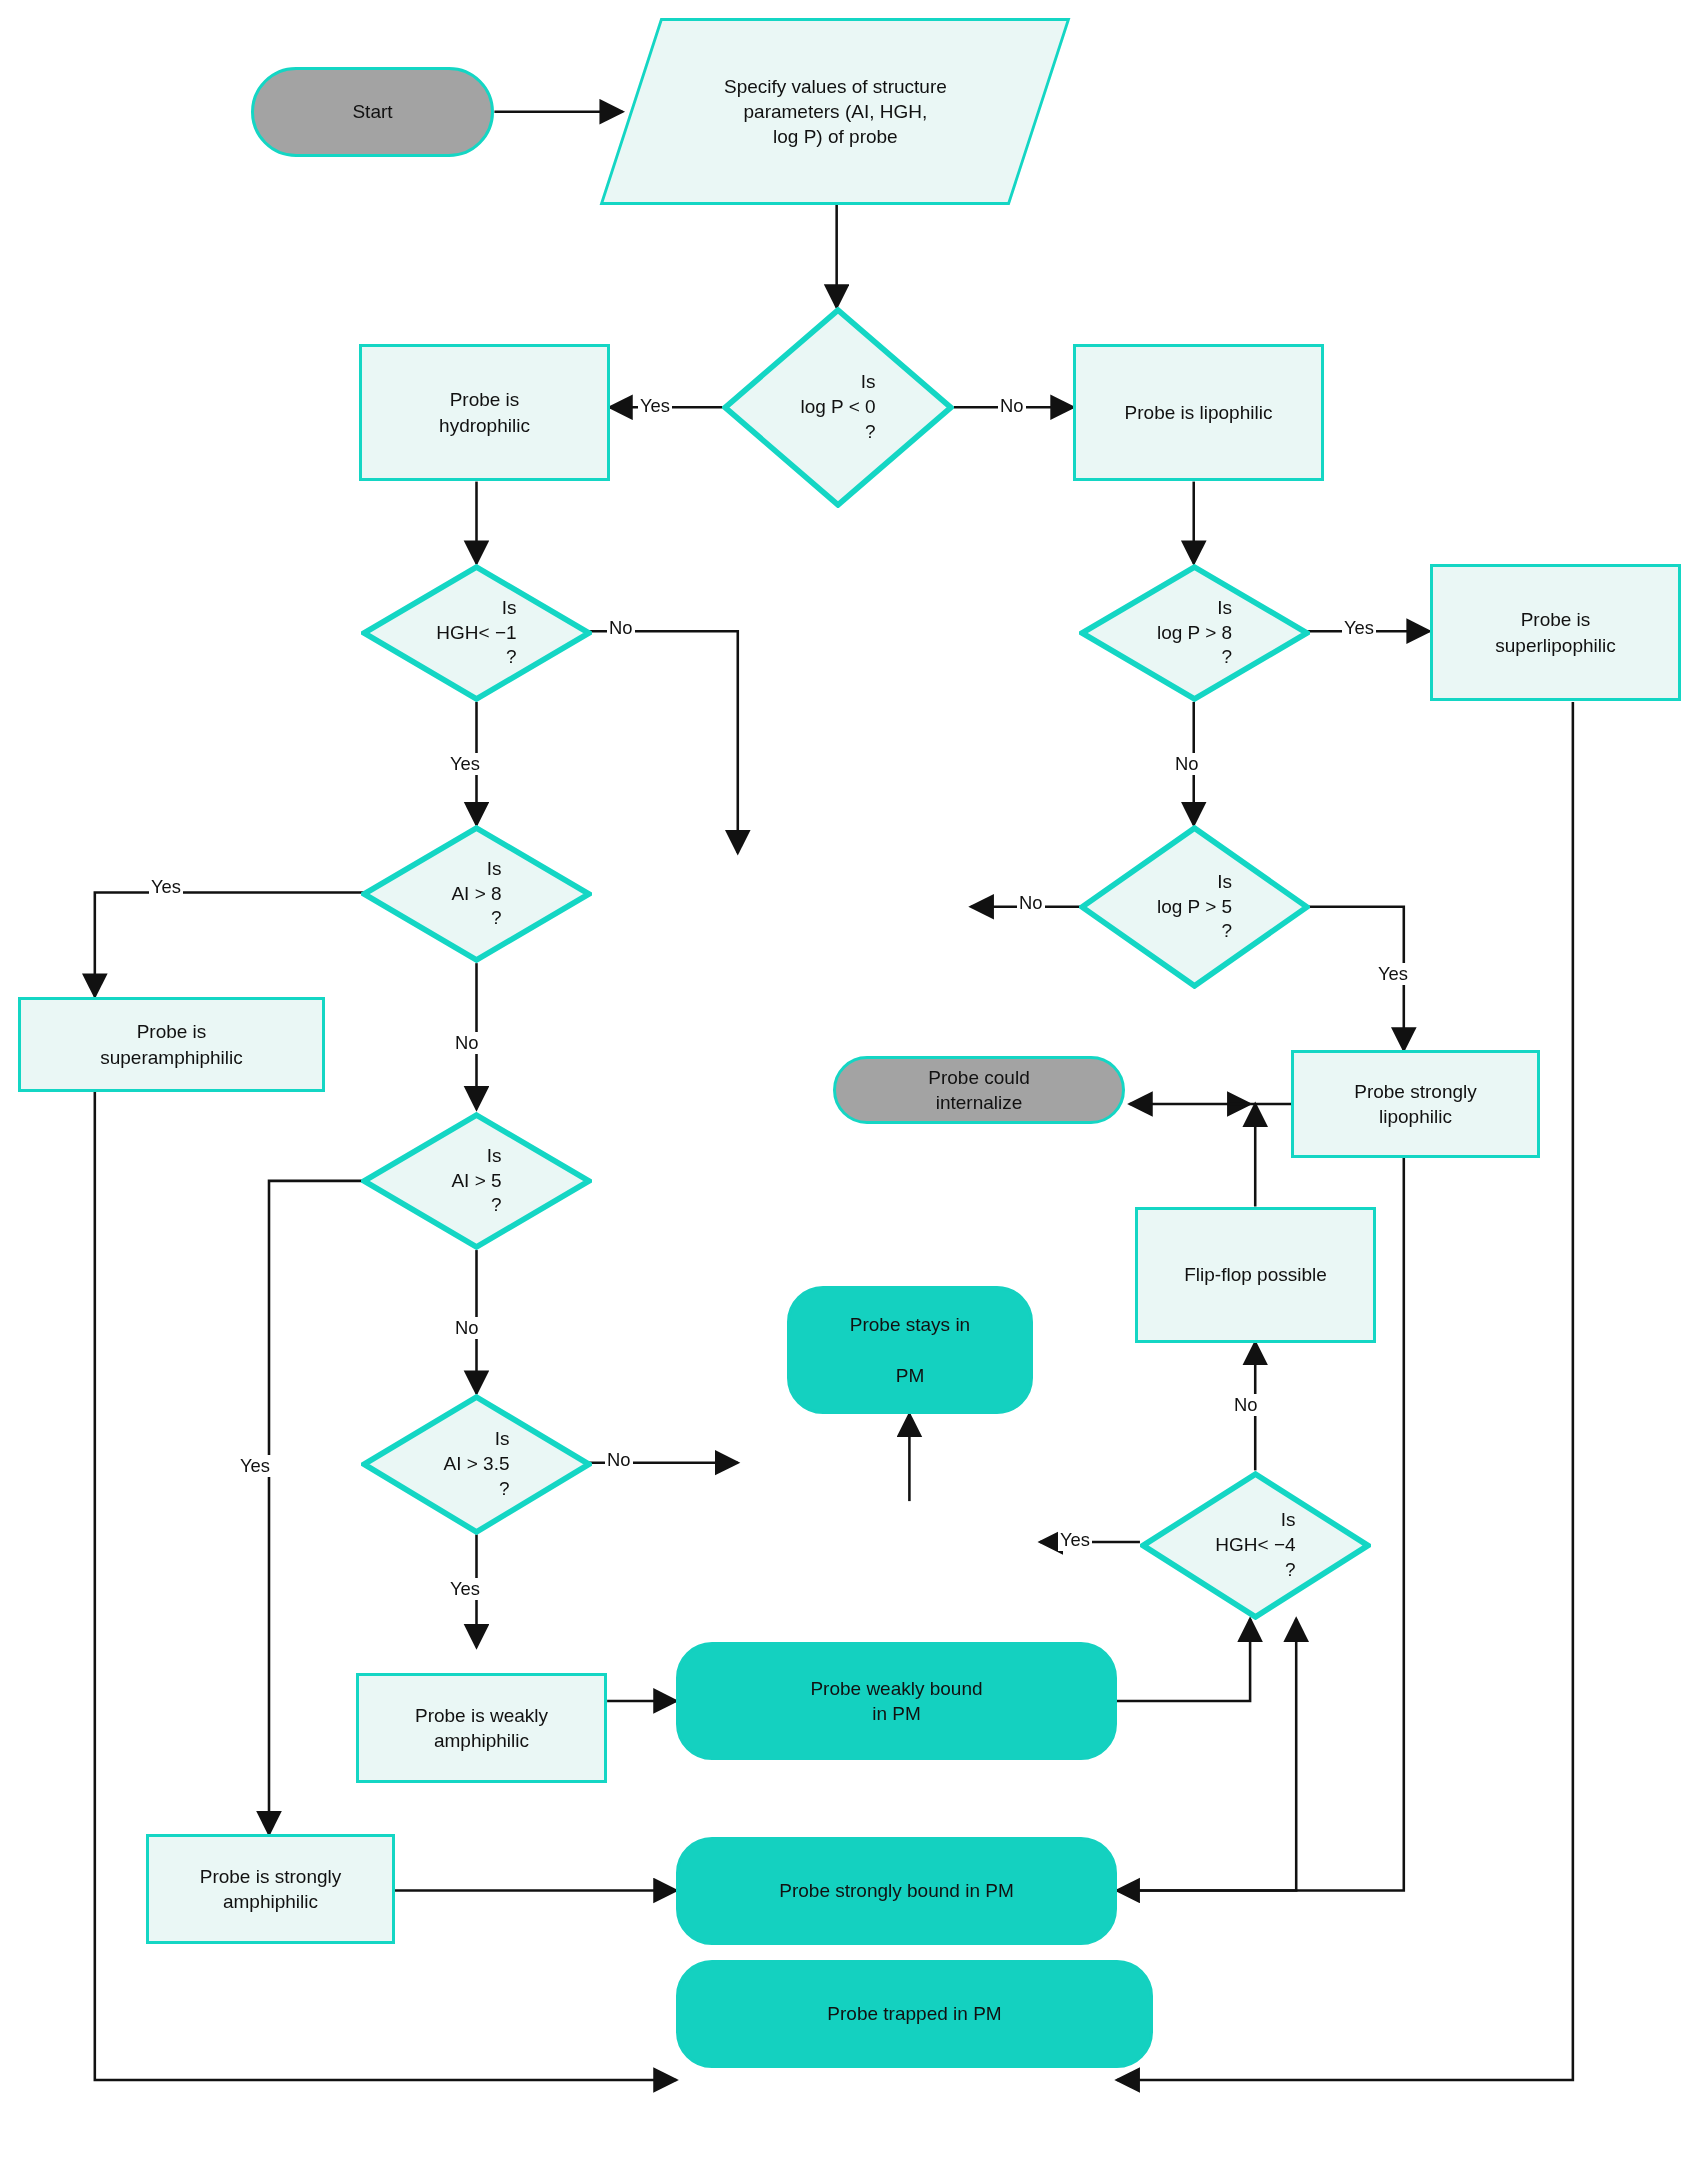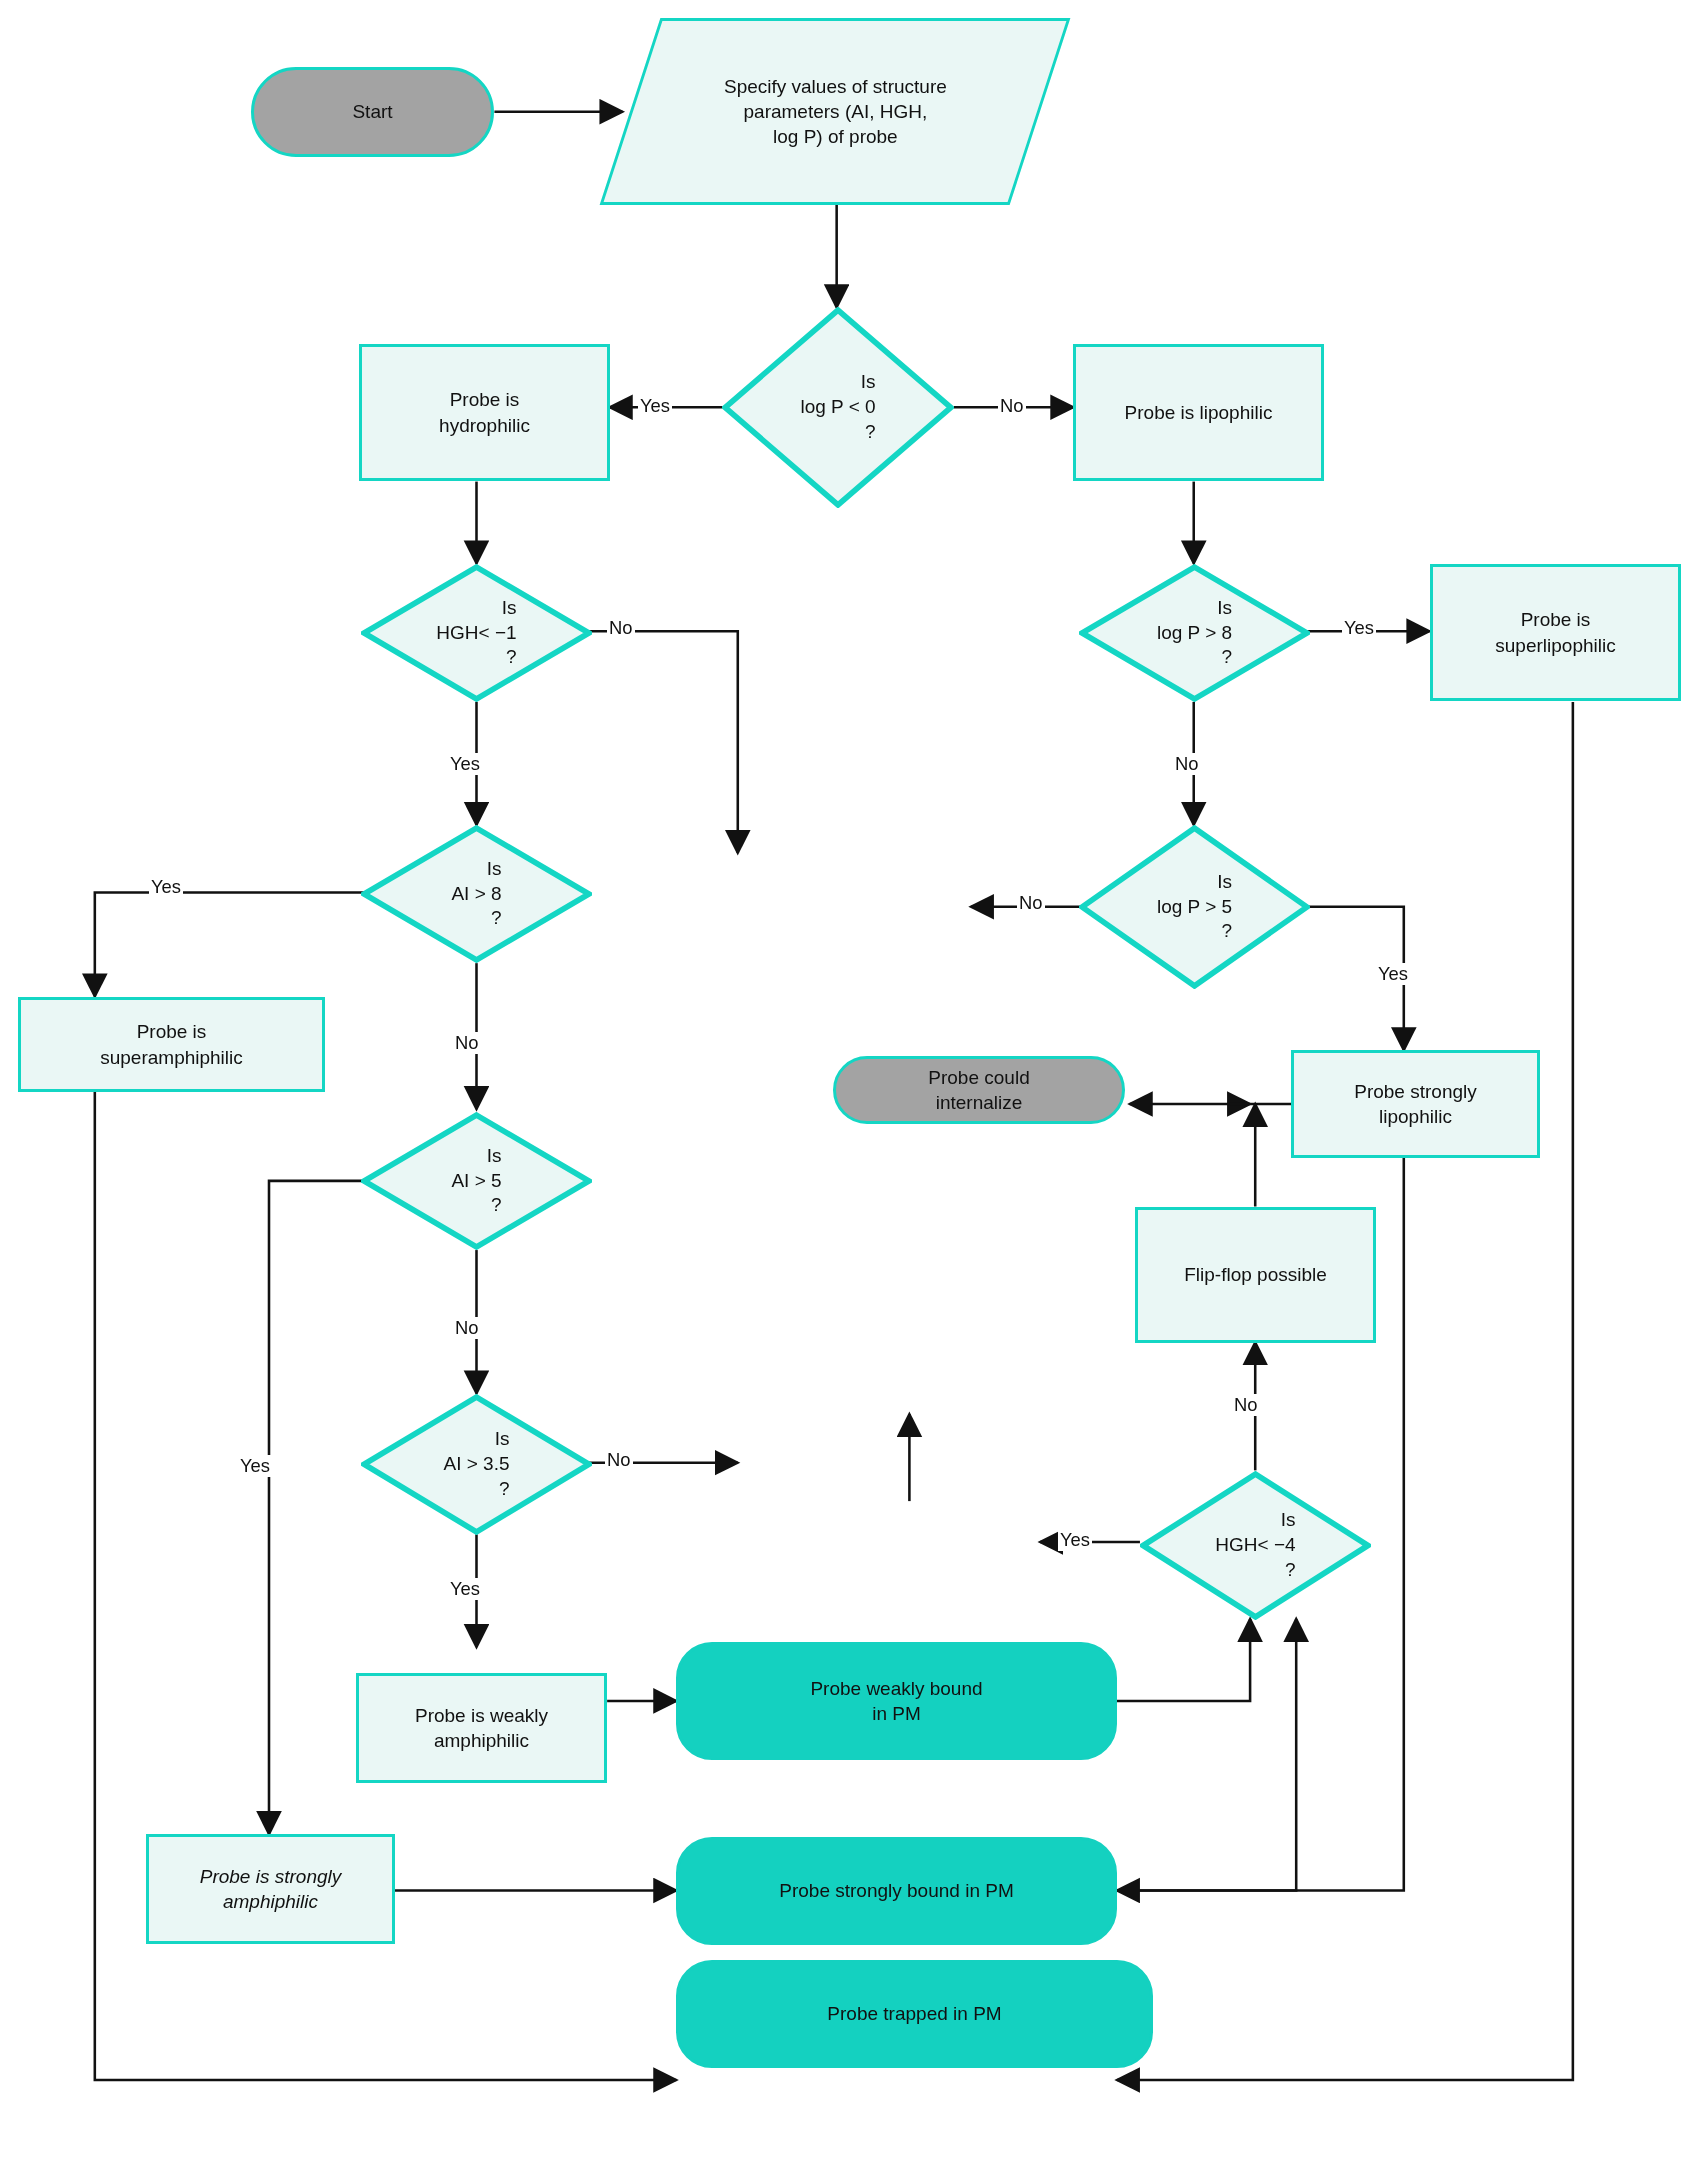--- a/index.html
+++ b/index.html
@@ -267,20 +267,25 @@
     </svg>
     <div class="diamond-label">Is
 AI &gt; 5
 ?</div>
   </div>
 
   <div class="node rect" style="left:1135px; top:1207px; width:241px; height:136px;">
     <span>Flip-flop possible</span>
   </div>
 
+  <div class="node round-fill" style="left:787px; top:1286px; width:246px; height:128px;">
+    <span>Probe stays in
+
+PM</span>
+  </div>
 
   <div class="diamond-wrap" style="left:361px; top:1394px; width:231px; height:141px;">
     <svg class="diamond-shape" viewBox="0 0 450 275" preserveAspectRatio="none">
       <polygon points="225,6 444,137 225,269 6,137" fill="#eaf7f5" stroke="#14d6c4" stroke-width="11"></polygon>
     </svg>
     <div class="diamond-label">Is
 AI &gt; 3.5
 ?</div>
   </div>
 
@@ -297,21 +302,21 @@
   <div class="node rect" style="left:356px; top:1673px; width:251px; height:110px;">
     <span>Probe is weakly
 amphiphilic</span>
   </div>
 
   <div class="node round-fill" style="left:676px; top:1642px; width:441px; height:118px;">
     <span>Probe weakly bound
 in PM</span>
   </div>
 
-  <div class="node rect" style="left:146px; top:1834px; width:249px; height:110px;font-style:italic;">
+  <div class="node rect" style="left:146px; top:1834px; width:249px; height:110px;">
     <span>Probe is strongly
 amphiphilic</span>
   </div>
 
   <div class="node round-fill" style="left:676px; top:1837px; width:441px; height:108px;">
     <span>Probe strongly bound in PM</span>
   </div>
 
   <div class="node round-fill" style="left:676px; top:1960px; width:477px; height:108px;">
     <span>Probe trapped in PM</span>

